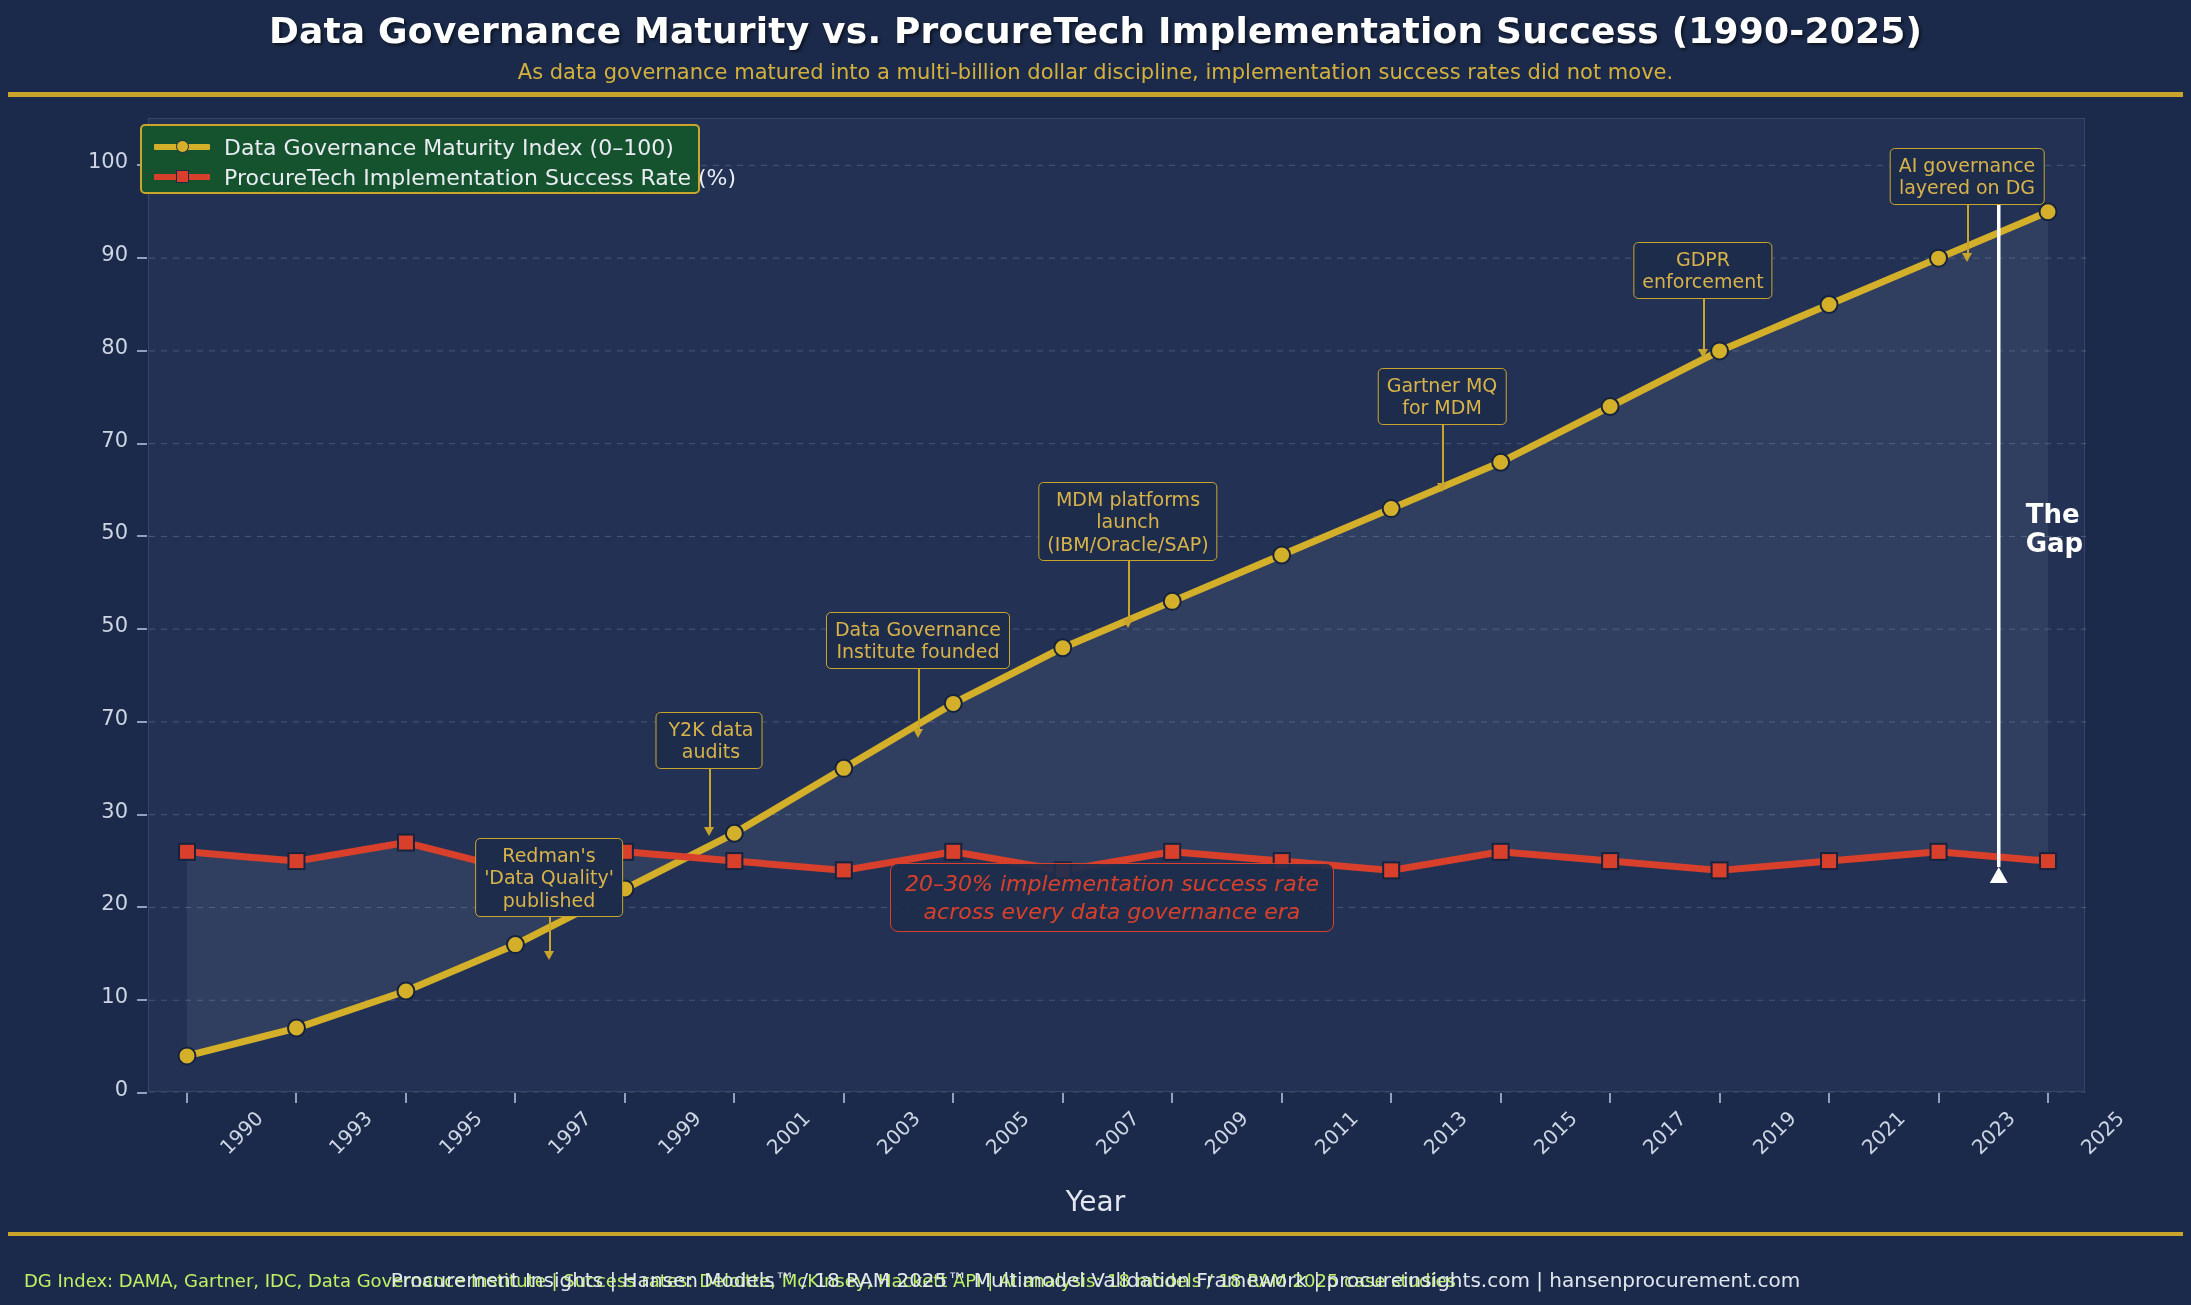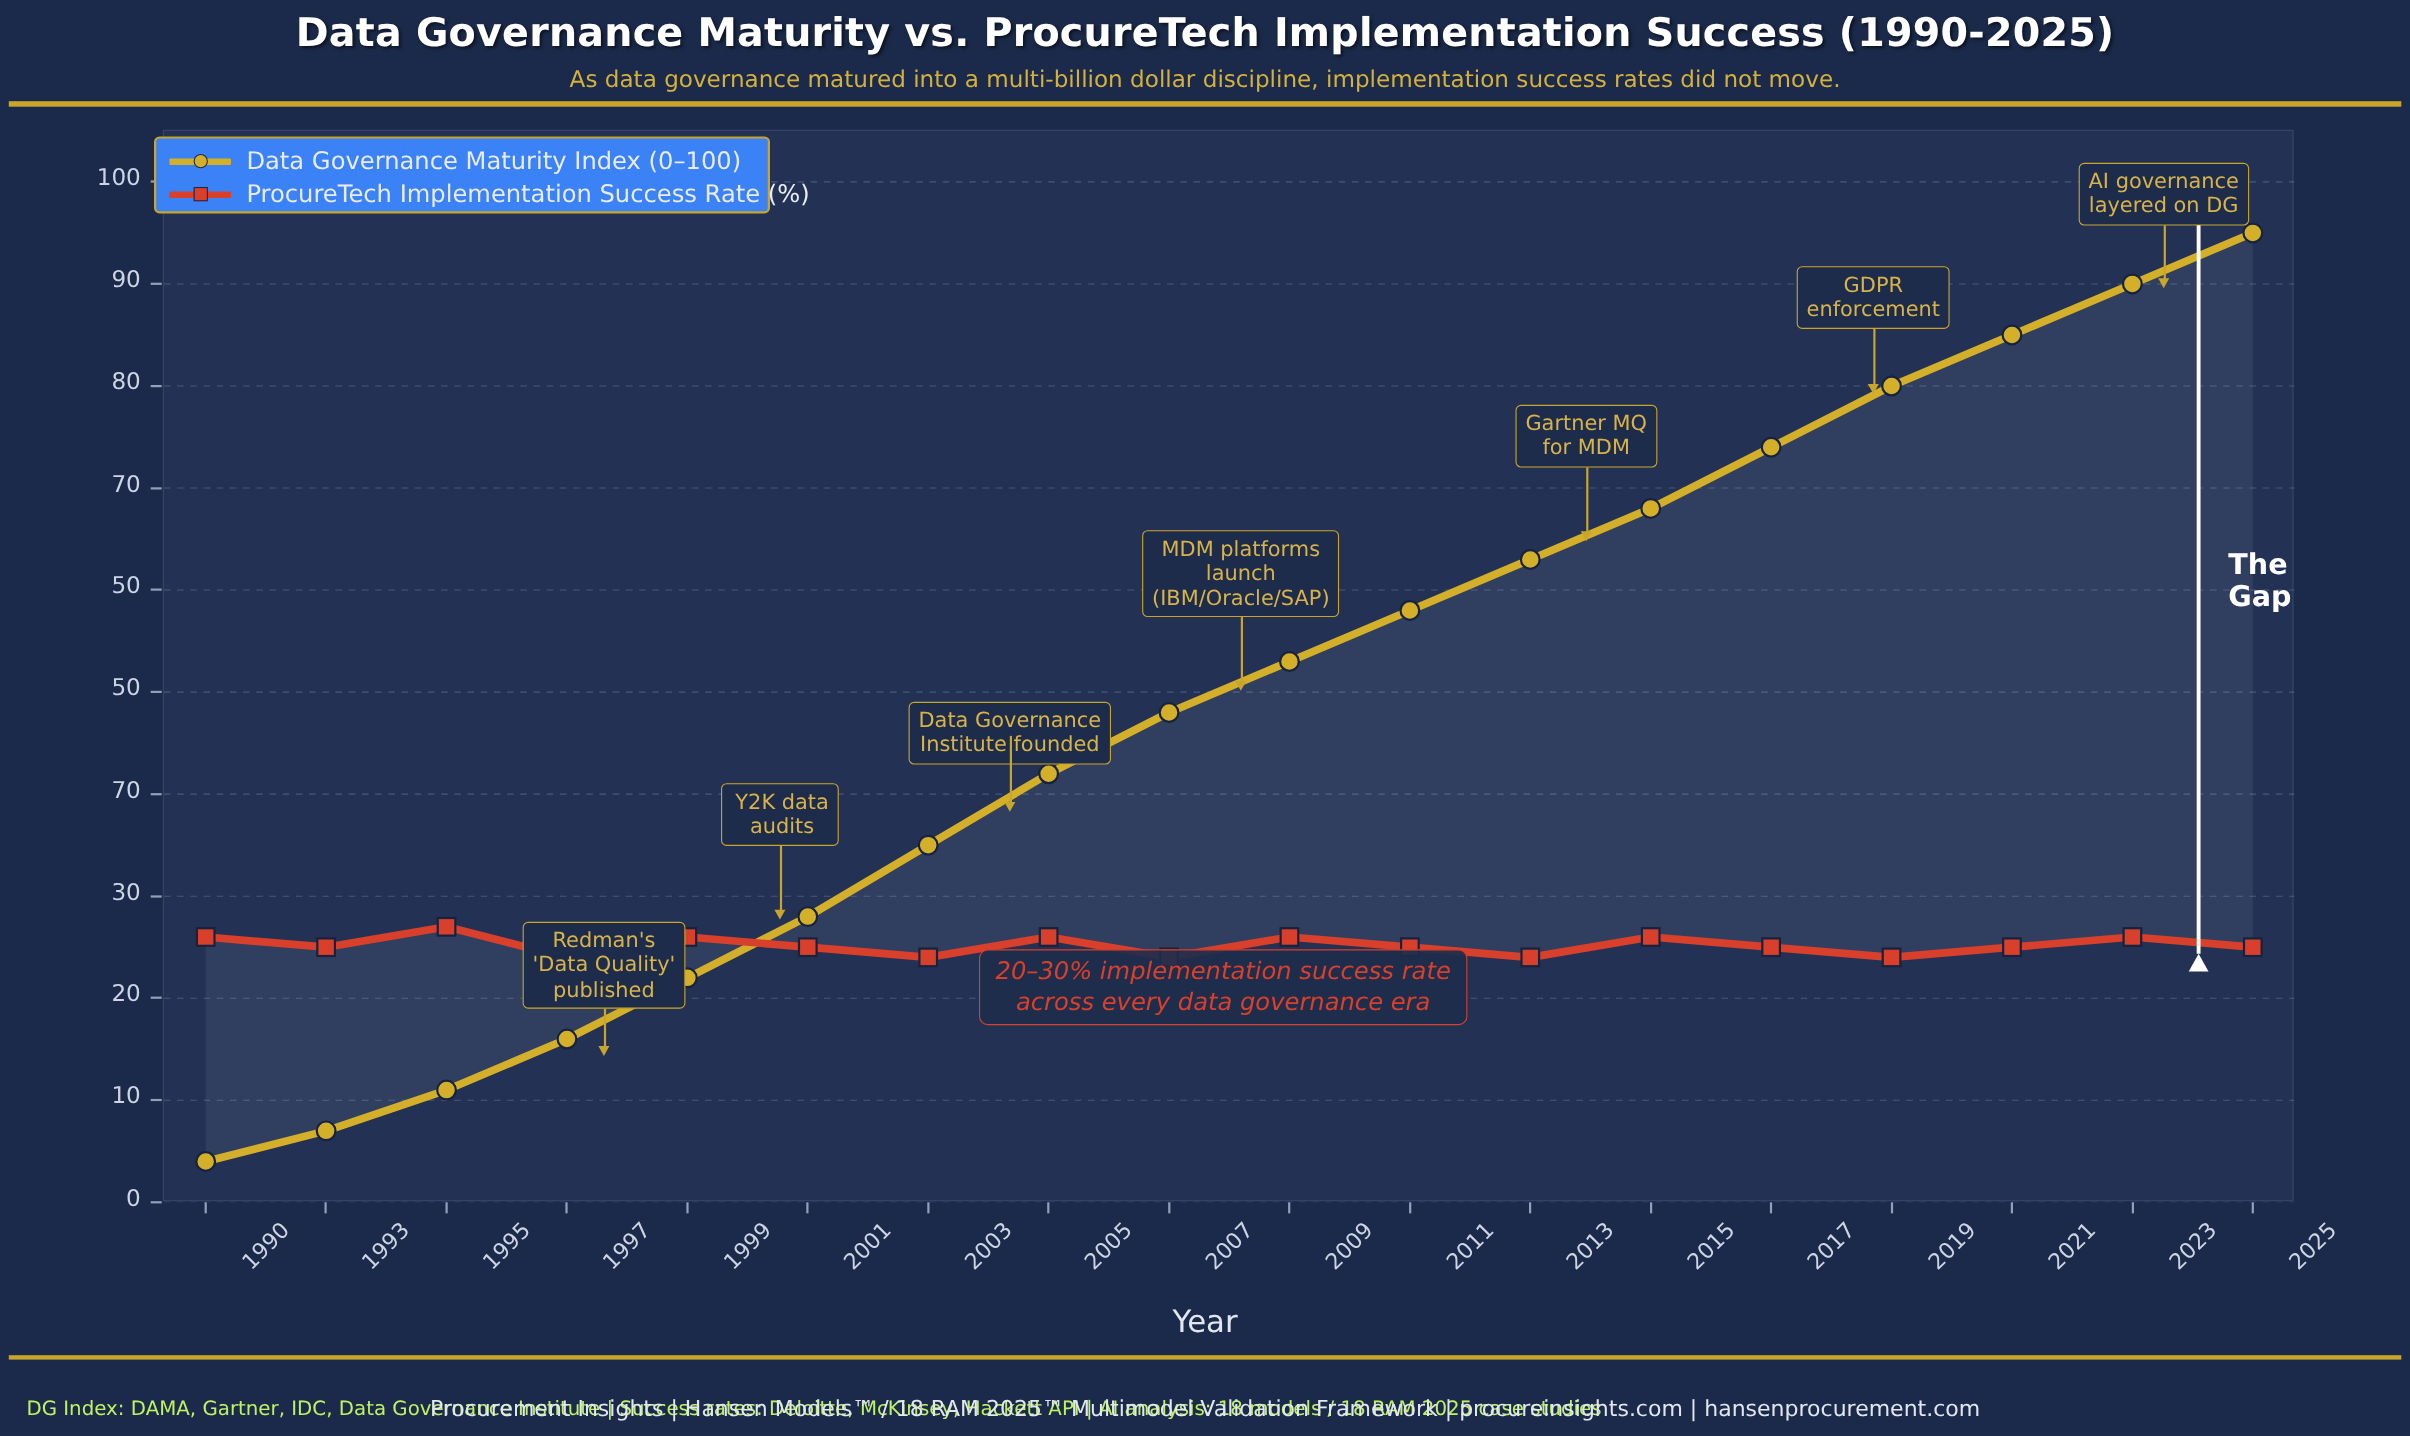--- a/index.html
+++ b/index.html
@@ -40,21 +40,21 @@
     text-align:right;
   }
   .xtickmark { position:absolute; top:1092px; width:2px; height:10px; background:#93a0bb; }
   #xlabel-axis {
     position:absolute; left:0; top:1185px; width:2191px; text-align:center;
     font-size:28px; color:#e2e6ef;
   }
   
   #legend {
     position:absolute; left:140px; top:124px; width:560px; height:70px;
-    background:#3b82f6; border:2px solid #c9a62b; border-radius:5px;
+    background:#14532d; border:2px solid #c9a62b; border-radius:5px;
     padding:6px 12px 6px 12px;
   }
   .legend-row { display:flex; align-items:center; height:30px; }
   .legend-swatch { width:56px; height:22px; position:relative; margin-right:14px; flex:0 0 56px; }
   .legend-swatch .bar { position:absolute; top:8px; left:0; width:56px; height:6px; border-radius:1px; }
   .legend-swatch .mk  { position:absolute; top:4px; left:22px; width:13px; height:13px; }
   .legend-text { font-size:22px; color:#e9ecf3; white-space:nowrap; }
   
   .anno {
     position:absolute; background:#1e2c4c; border:1.6px solid #c9a62b;
@@ -237,21 +237,21 @@
 <div id="anno-layer">
     <div class="anno" style="left: 549px; top: 838px; transform: translateX(-50%);">Redman's
 'Data Quality'
 published</div>
     <div class="anno-line" style="left: 549px; top: 917px; height: 35px;"></div>
     <div class="anno-head" style="left: 544px; top: 951px;"></div>
     <div class="anno" style="left: 709px; top: 712px; transform: translateX(-50%); padding-left: 12px;">Y2K data
 audits</div>
     <div class="anno-line" style="left: 709px; top: 769px; height: 59px;"></div>
     <div class="anno-head" style="left: 704px; top: 827px;"></div>
-    <div class="anno" style="left: 918px; top: 612px; transform: translateX(-50%); margin-top: 26px;">Data Governance
+    <div class="anno" style="left: 918px; top: 612px; transform: translateX(-50%);">Data Governance
 Institute founded</div>
     <div class="anno-line" style="left: 918px; top: 669px; height: 61px;"></div>
     <div class="anno-head" style="left: 913px; top: 729px;"></div>
     <div class="anno" style="left: 1128px; top: 482px; transform: translateX(-50%);">MDM platforms
 launch
 (IBM/Oracle/SAP)</div>
     <div class="anno-line" style="left: 1128px; top: 561px; height: 59px;"></div>
     <div class="anno-head" style="left: 1123px; top: 619px;"></div>
     <div class="anno" style="left: 1442px; top: 368px; transform: translateX(-50%);">Gartner MQ
 for MDM</div>

